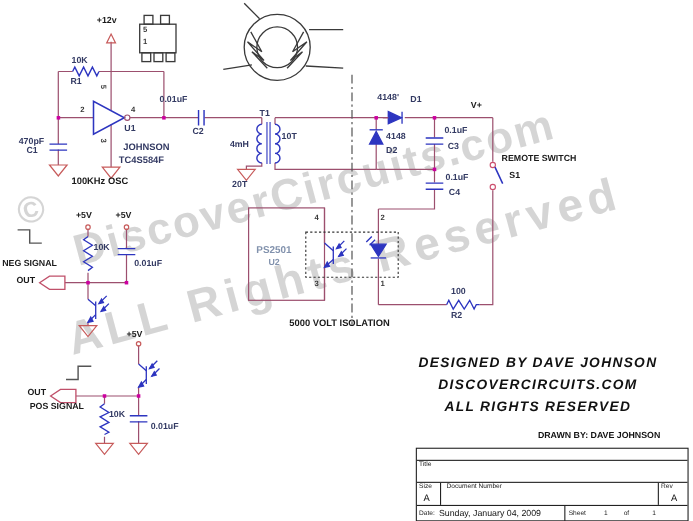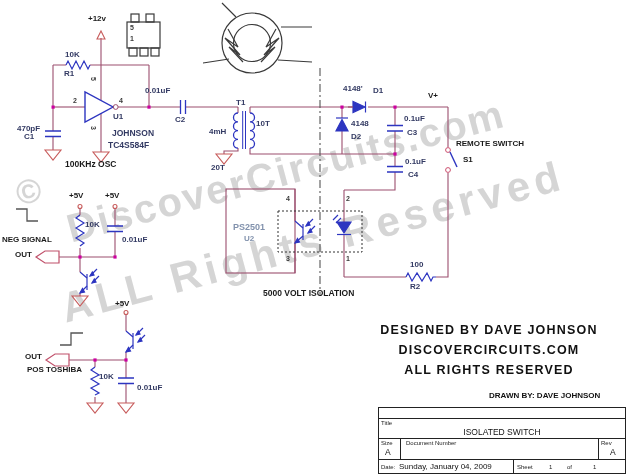--- a/index.html
+++ b/index.html
@@ -7,21 +7,21 @@
           font-family:"Liberation Sans",sans-serif;}
   .lbl{position:absolute;font-size:8px;font-weight:700;color:#333a63;white-space:nowrap;line-height:1;}
   .ann{color:#1a1a1a;}
   .pin{font-size:7px;color:#3a3a3a;font-weight:700;}
   .gray{color:#8292ad;}
   .rot{transform:rotate(90deg);transform-origin:left top;}
   svg{position:absolute;left:0;top:0;}
   .wm{position:absolute;color:rgba(178,178,178,0.55);font-weight:700;white-space:nowrap;
       font-family:"Liberation Sans",sans-serif;}
   .credits{position:absolute;left:376px;top:320px;width:226px;text-align:center;color:#111;}
-  .credits div{font-size:12.5px;font-weight:700;letter-spacing:1.2px;line-height:20px;}
+  .credits div{font-size:12.5px;font-weight:700;letter-spacing:1.2px;line-height:20px;font-style:italic;}
   .drawn{position:absolute;left:489px;top:391px;font-size:8px;font-weight:700;color:#111;}
   
   .tb{position:absolute;left:378px;top:407px;width:248px;height:67px;border:1px solid #222;box-sizing:border-box;background:#fff;}
   .tb .row1{position:absolute;left:0;top:0;width:100%;height:11px;border-bottom:1px solid #222;box-sizing:border-box;}
   .tb .row2{position:absolute;left:0;top:11px;width:100%;height:20px;border-bottom:1px solid #222;box-sizing:border-box;}
   .tb .row3{position:absolute;left:0;top:31px;width:100%;height:21px;border-bottom:1px solid #222;box-sizing:border-box;}
   .tb .row4{position:absolute;left:0;top:52px;width:100%;height:15px;box-sizing:border-box;}
   .tb .tiny{position:absolute;font-size:6px;color:#222;line-height:1;}
   .tb .val{position:absolute;font-size:8.5px;color:#111;font-weight:400;line-height:1;}
   .cellline{position:absolute;top:0;height:100%;border-left:1px solid #222;}
@@ -256,36 +256,35 @@
 
   <span class="lbl ann" style="left:69px;top:192px;">+5V</span>
   <span class="lbl ann" style="left:105px;top:192px;">+5V</span>
   <span class="lbl" style="left:85px;top:221px;">10K</span>
   <span class="lbl" style="left:122px;top:236px;">0.01uF</span>
   <span class="lbl ann" style="left:2px;top:236px;">NEG SIGNAL</span>
   <span class="lbl ann" style="left:15px;top:251px;">OUT</span>
 
   <span class="lbl ann" style="left:115px;top:300px;">+5V</span>
   <span class="lbl ann" style="left:25px;top:353px;">OUT</span>
-  <span class="lbl ann" style="left:27px;top:366px;">POS TOSHIBA</span>
+  <span class="lbl ann" style="left:27px;top:366px;">POS SIGNAL</span>
   <span class="lbl" style="left:99px;top:373px;">10K</span>
   <span class="lbl" style="left:137px;top:384px;">0.01uF</span>
 
   <div class="credits">
     <div>DESIGNED BY DAVE JOHNSON</div>
     <div>DISCOVERCIRCUITS.COM</div>
     <div>ALL RIGHTS RESERVED</div>
   </div>
   <div class="drawn">DRAWN BY: DAVE JOHNSON</div>
 
   <div class="tb">
     <div class="row1"></div>
     <div class="row2">
       <span class="tiny" style="left:2px;top:1px;">Title</span>
-      <span class="val" style="left:0;top:9px;width:100%;text-align:center;">ISOLATED SWITCH</span>
     </div>
     <div class="row3">
       <div class="cellline" style="left:21px;"></div>
       <div class="cellline" style="left:219px;"></div>
       <span class="tiny" style="left:2px;top:1px;">Size</span>
       <span class="val" style="left:6px;top:9px;">A</span>
       <span class="tiny" style="left:27px;top:1px;">Document Number</span>
       <span class="tiny" style="left:222px;top:1px;">Rev</span>
       <span class="val" style="left:231px;top:9px;">A</span>
     </div>

